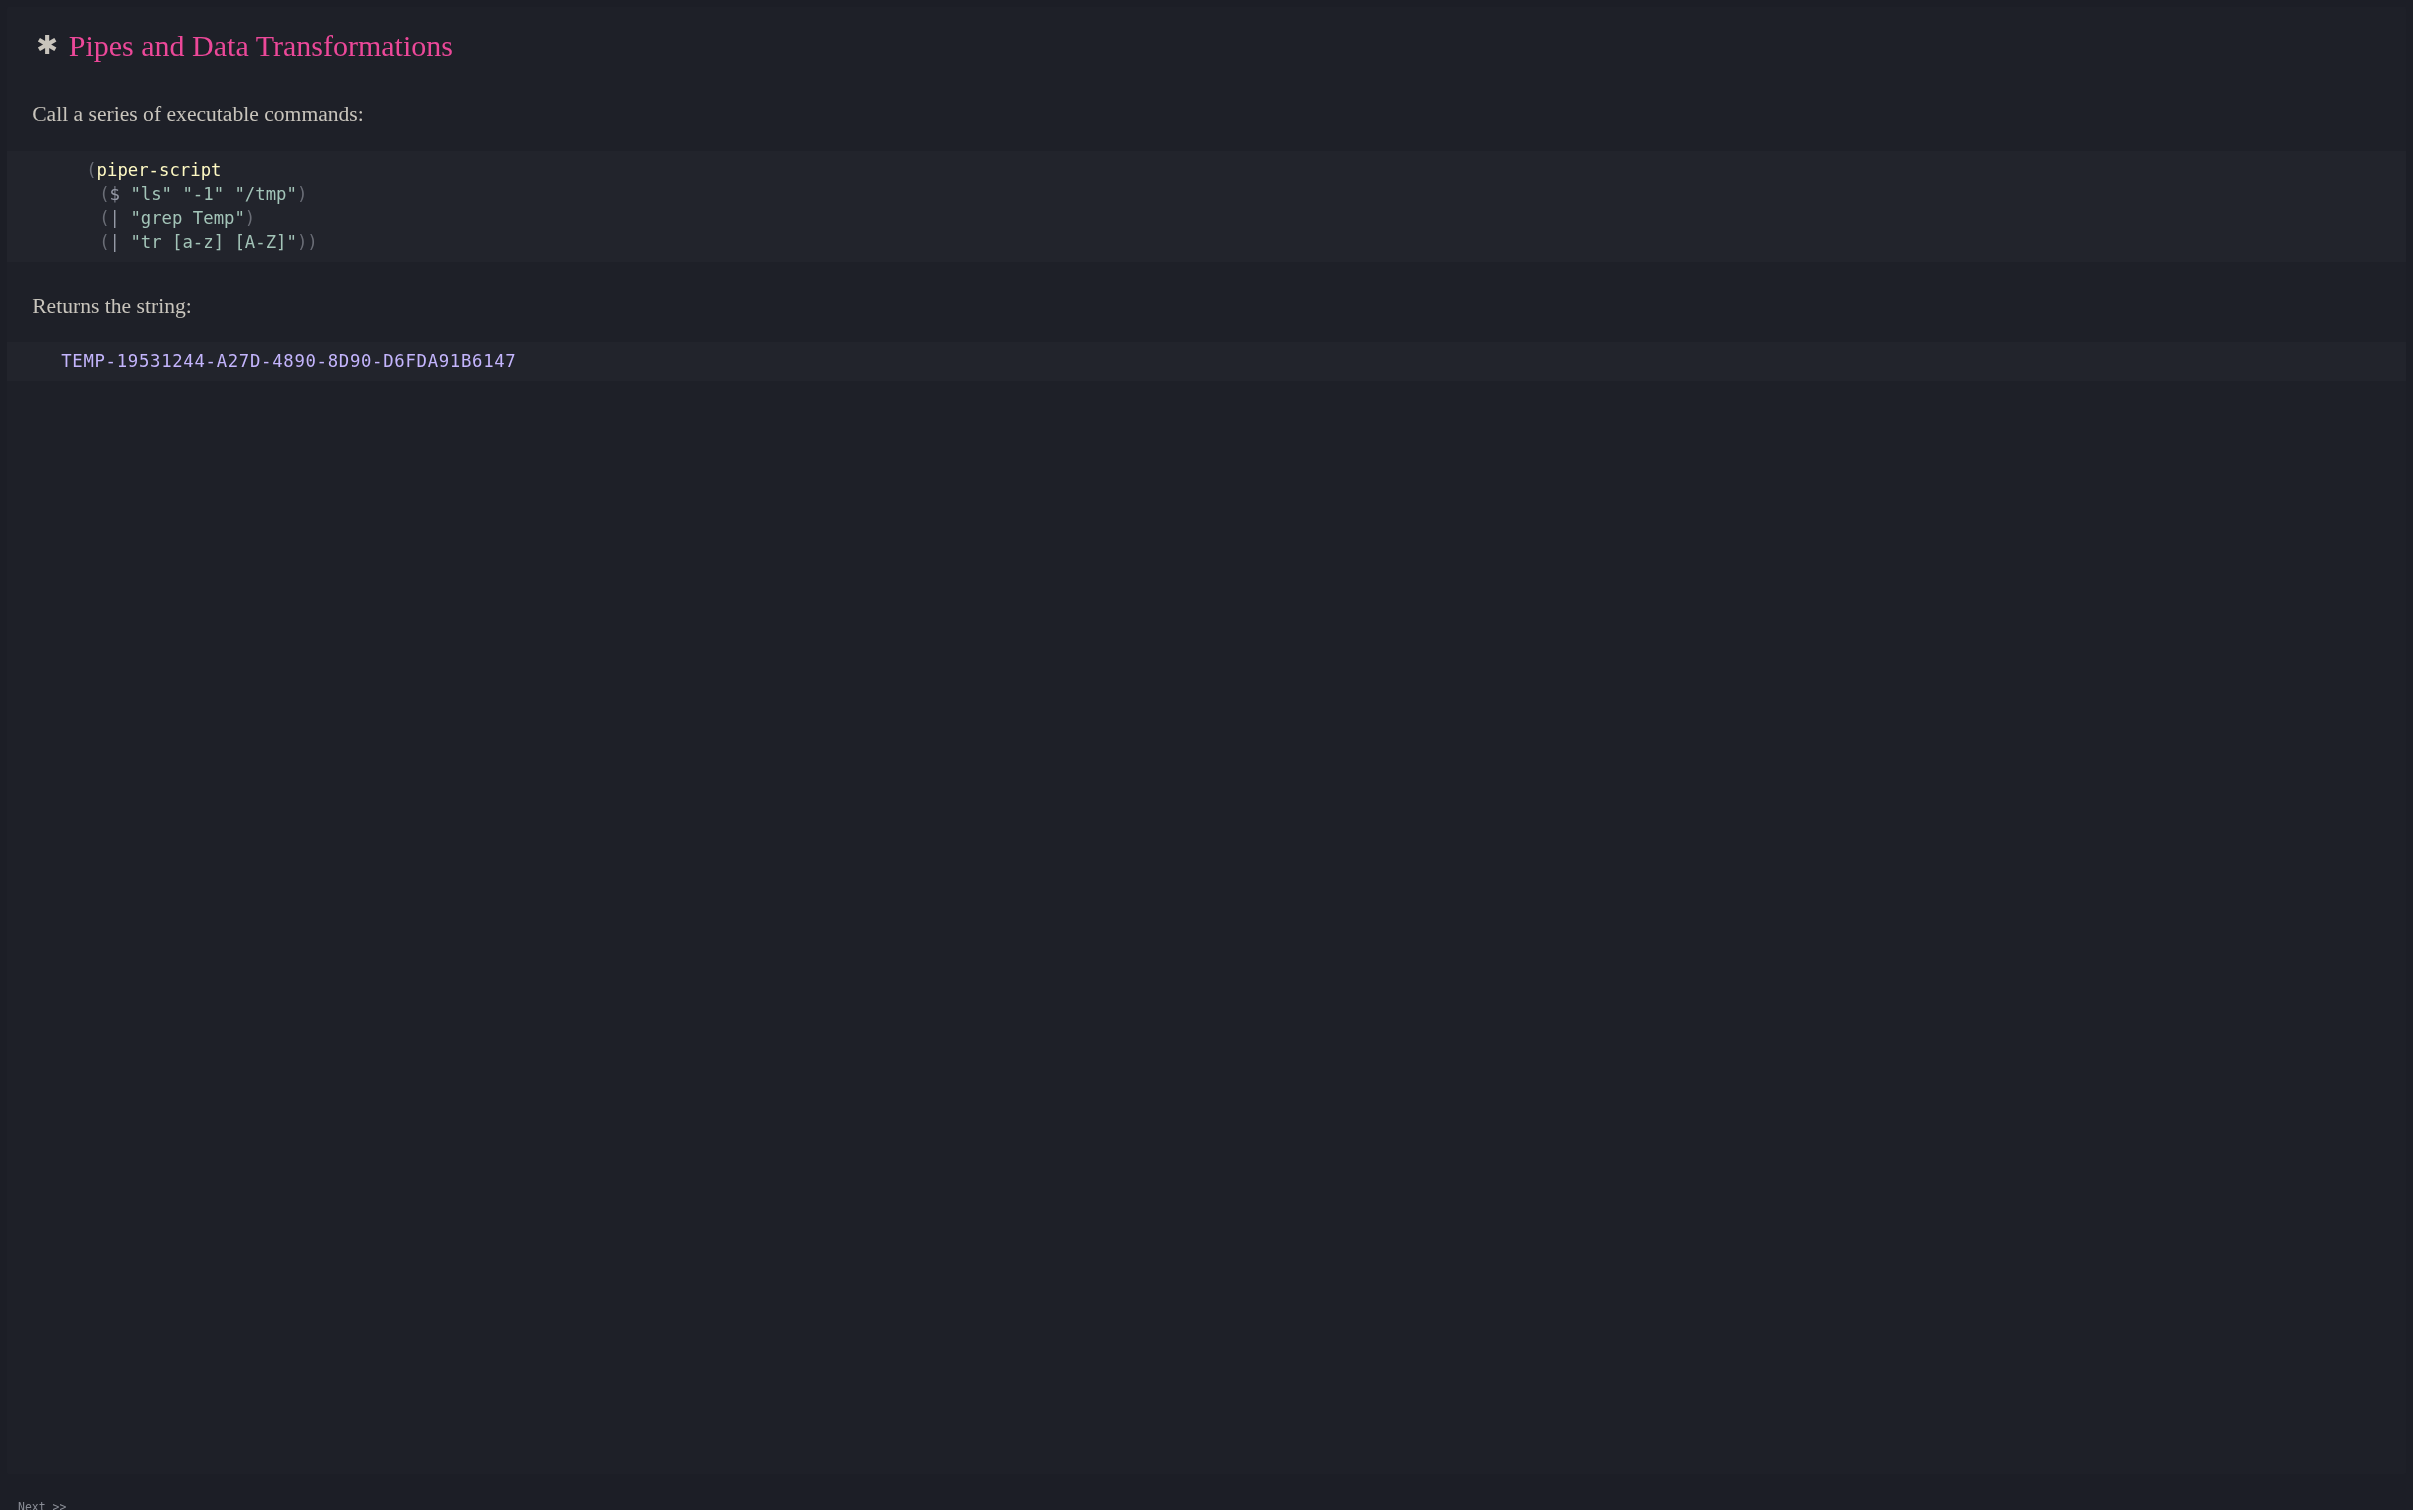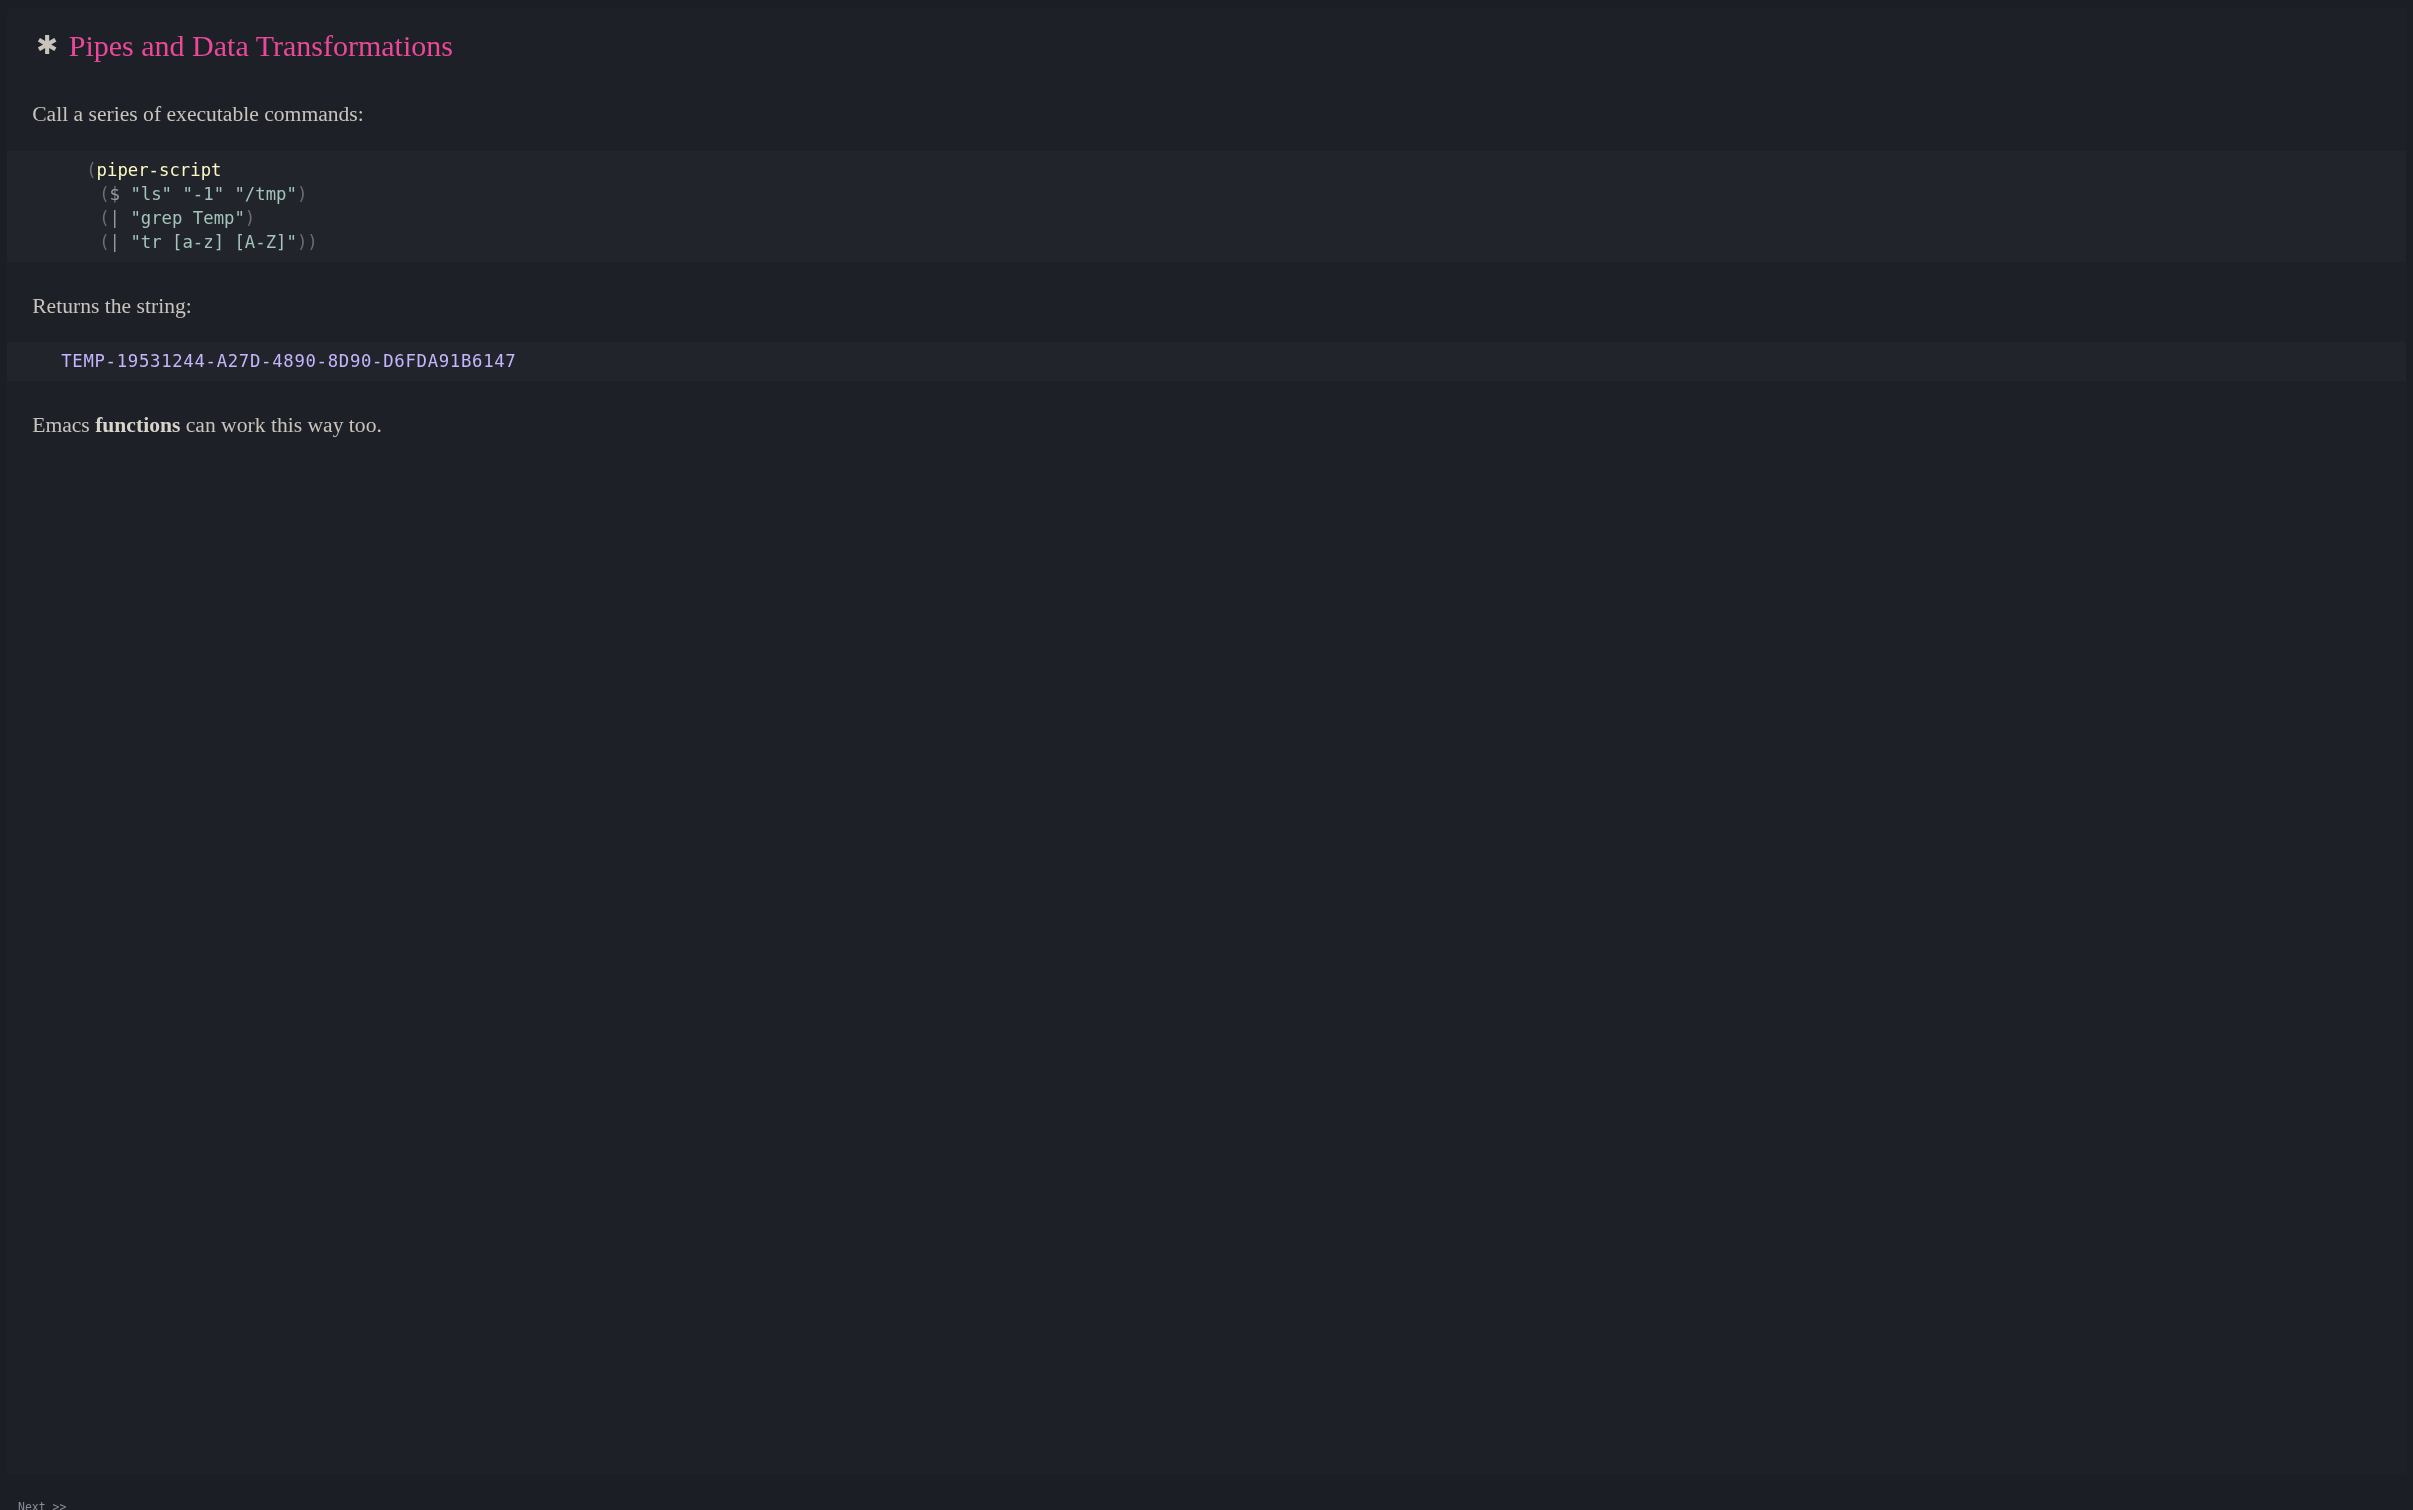--- a/index.html
+++ b/index.html
@@ -144,18 +144,17 @@
     <div class="code-line indent"><span class="paren">(</span><span class="operator">|</span><span> </span><span class="string">"tr [a-z] [A-Z]"</span><span class="paren">))</span></div>
   </div>
 
   <p class="body-text">Returns the string:</p>
 
   <div class="output-block">
     <div class="output-line">TEMP-19531244-A27D-4890-8D90-D6FDA91B6147</div>
   </div>
 
 
-  <p class="body-text"><span>Emacs </span><span class="bold">functions</span><span> can work this way too.</span></p>
 
 </div>
 
 <div class="footer">Next &gt;&gt;</div>
 
 
 </body></html>

